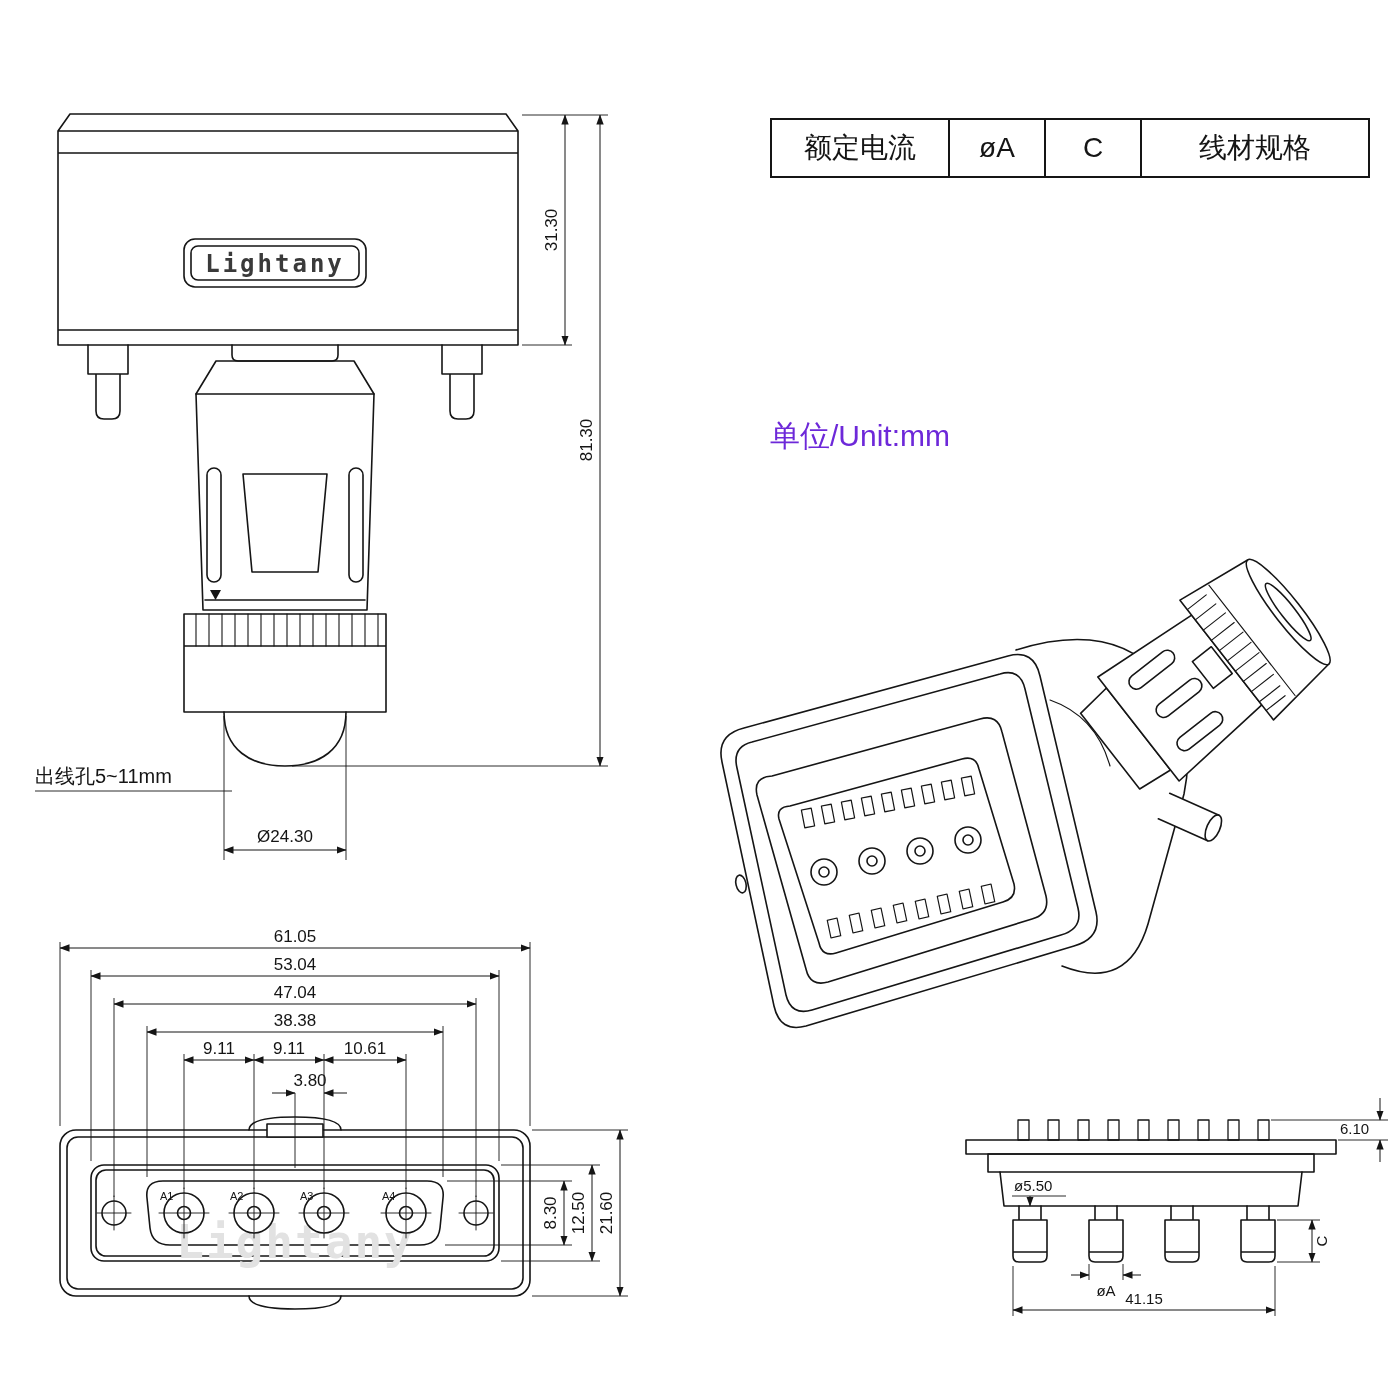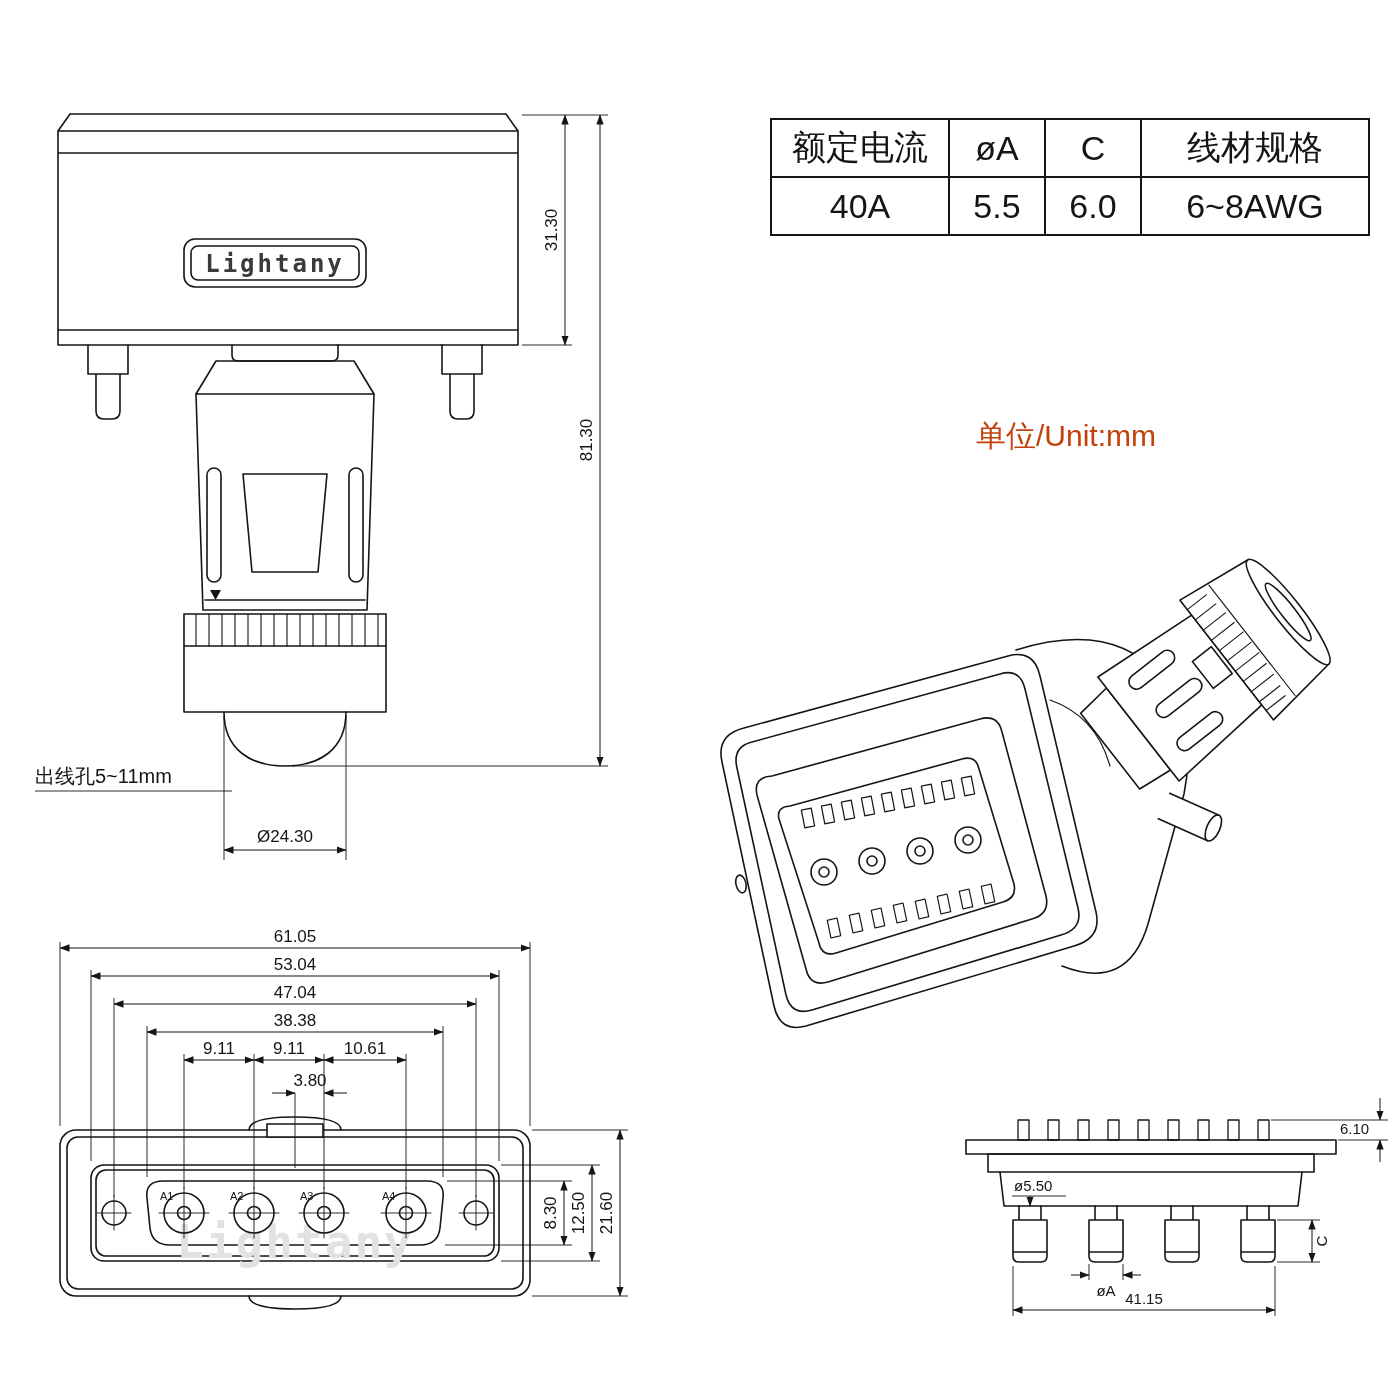--- a/index.html
+++ b/index.html
@@ -8,23 +8,23 @@
   svg text{fill:#151515;stroke:none;font-family:"Liberation Sans",sans-serif;}
   .dtxt{font-size:17px;}
   .stxt{font-size:15px;}
   .pin-label{font-size:11px;}
   .cjk{font-size:20px;}
   .logo-text{font-size:24px;font-weight:bold;letter-spacing:3px;fill:#3a3a3a;font-family:"DejaVu Sans Mono",monospace;}
   .wm{font-size:46px;letter-spacing:2px;fill:#e2e2e2;font-weight:bold;font-family:"DejaVu Sans Mono",monospace;}
   .spec-table{position:absolute;left:770px;top:118px;}
   .spec-table table{border-collapse:collapse;table-layout:fixed;width:590px;}
   .spec-table th,.spec-table td{border:2px solid #151515;text-align:center;vertical-align:middle;
-    font-size:34px;font-weight:normal;color:#151515;height:56px;padding:0;}
+    font-size:28px;font-weight:normal;color:#151515;height:56px;padding:0;}
   .c1{width:176px}.c2{width:94px}.c3{width:94px}.c4{width:226px}
-  .unit-note{position:absolute;left:770px;top:416px;width:592px;text-align:center;font-size:30px;color:#c2410c;}
+  .unit-note{position:absolute;left:770px;top:416px;width:592px;text-align:left;font-size:30px;color:#6d28d9;}
 </style>
 </head>
 <body>
 
 <div id="canvas">
 
 <svg width="1400" height="1400" viewBox="0 0 1400 1400">
   <defs>
     <marker id="arr" viewBox="0 0 10 10" refX="9.5" refY="5" markerWidth="10" markerHeight="10" orient="auto-start-reverse">
       <path d="M0,1.3 L10,5 L0,8.7 Z" fill="#151515"></path>
@@ -219,24 +219,18 @@
 
 <div class="spec-table">
   <table>
     <tbody>
           <tr>
       <th class="c1">额定电流</th>
       <th class="c2">øA</th>
       <th class="c3">C</th>
       <th class="c4">线材规格</th>
     </tr>
-    <tr>
-      <td>40A</td>
-      <td>5.5</td>
-      <td>6.0</td>
-      <td>6~8AWG</td>
-    </tr>
   </tbody>
       </table>
 </div>
 <div class="unit-note">单位/Unit:mm</div>
 
 </div>
 
 </body></html>

